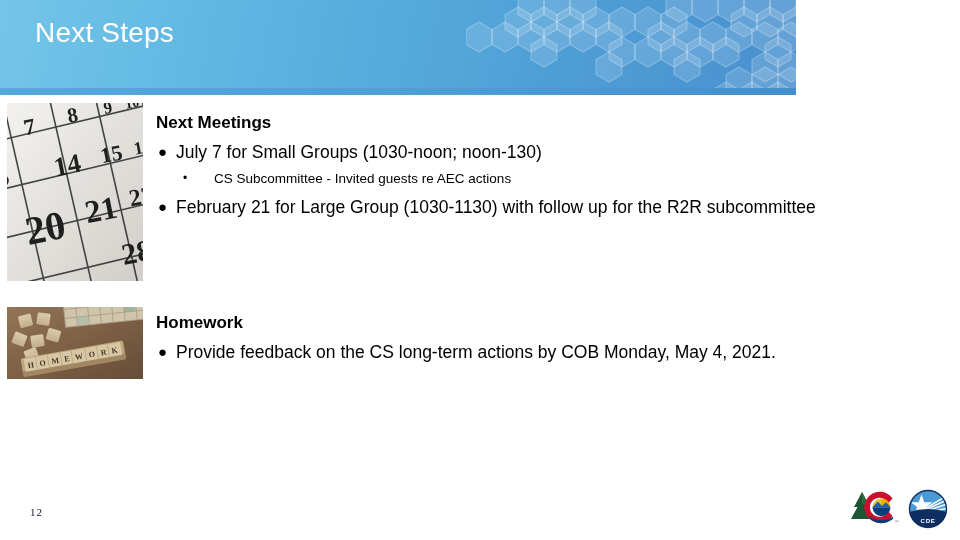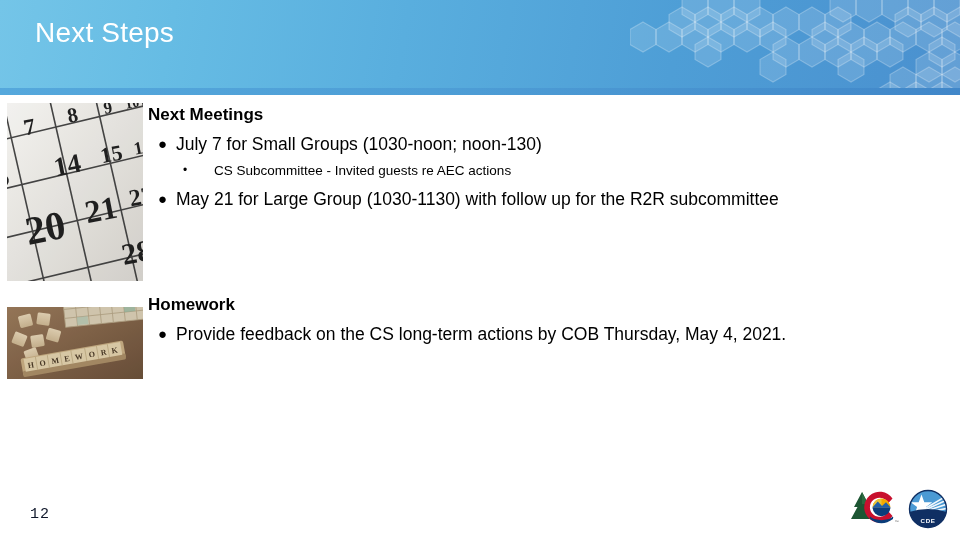--- a/index.html
+++ b/index.html
@@ -12,21 +12,21 @@
     background: #ffffff;
     font-family: "Liberation Sans", sans-serif;
     overflow: hidden;
     position: relative;
   }
 
   
   #header-banner {
     position: absolute;
     left: 0; top: 0;
-    width: 960px;
+    width: 796px;
     height: 95px;
     background: linear-gradient(100deg, #74c5e8 0%, #66bce4 18%, #59aede 42%, #4e9ed6 70%, #4a90cf 100%);
     overflow: hidden;
   }
   #header-hex-pattern {
     position: absolute;
     right: 0; top: 0;
     width: 330px;
     height: 95px;
     opacity: 1;
@@ -75,21 +75,21 @@
     position: absolute;
     left: 148px;
     top: 104px;
     width: 800px;
   }
   .section-heading {
     font-size: 17px;
     font-weight: bold;
     color: #000000;
     line-height: 1.25;
-    margin: 0;
+    margin: 8px;
     font-family: "Liberation Sans", sans-serif;
   }
   .bullet-l1 {
     display: flex;
     align-items: flex-start;
     margin-top: 8px;
     font-size: 17.5px;
     color: #000000;
     line-height: 1.28;
   }
@@ -121,33 +121,33 @@
     font-size: 12px;
     line-height: 1.3;
   }
   .bullet-l2 > .txt {
     flex: 1 1 auto;
     padding-left: 26px;
   }
   #homework-block {
     position: absolute;
     left: 148px;
-    top: 294px;
+    top: 304px;
     width: 800px;
   }
 
   
   #page-number {
     position: absolute;
     left: 30px;
     top: 506px;
-    font-size: 15px;
+    font-size: 11px;
     color: #0f172a;
     letter-spacing: 1px;
-    font-family: Liberation Mono, monospace;
+    font-family: Liberation Serif, serif;
   }
   #footer-logos {
     position: absolute;
     right: 7px;
     top: 484px;
     width: 110px;
     height: 50px;
     display: flex;
     align-items: center;
     justify-content: flex-end;
@@ -358,30 +358,30 @@
     <span class="txt">July 7 for Small Groups (1030-noon; noon-130)</span>
   </div>
 
   <div class="bullet-l2">
     <span class="dot">•</span>
     <span class="txt">CS Subcommittee - Invited guests re AEC actions</span>
   </div>
 
   <div class="bullet-l1">
     <span class="dot">●</span>
-    <span class="txt">May 21 for Large Group (1030-1130) with follow up for the R2R subcommittee</span>
+    <span class="txt">February 21 for Large Group (1030-1130) with follow up for the R2R subcommittee</span>
   </div>
 </div>
 
 <div id="homework-block">
   <div class="section-heading">Homework</div>
 
   <div class="bullet-l1">
     <span class="dot">●</span>
-    <span class="txt">Provide feedback on the CS long-term actions by COB Thursday, May 4, 2021.</span>
+    <span class="txt">Provide feedback on the CS long-term actions by COB Monday, May 4, 2021.</span>
   </div>
 </div>
 
 <div id="page-number">12</div>
 
 <div id="footer-logos">
 
   <svg width="52" height="46" viewBox="0 0 52 46" aria-hidden="true">
 
     <path d="M13 6 L21 21 L17.5 21 L24 33 L2 33 L8.5 21 L5 21 Z" fill="#1d5633"></path>

